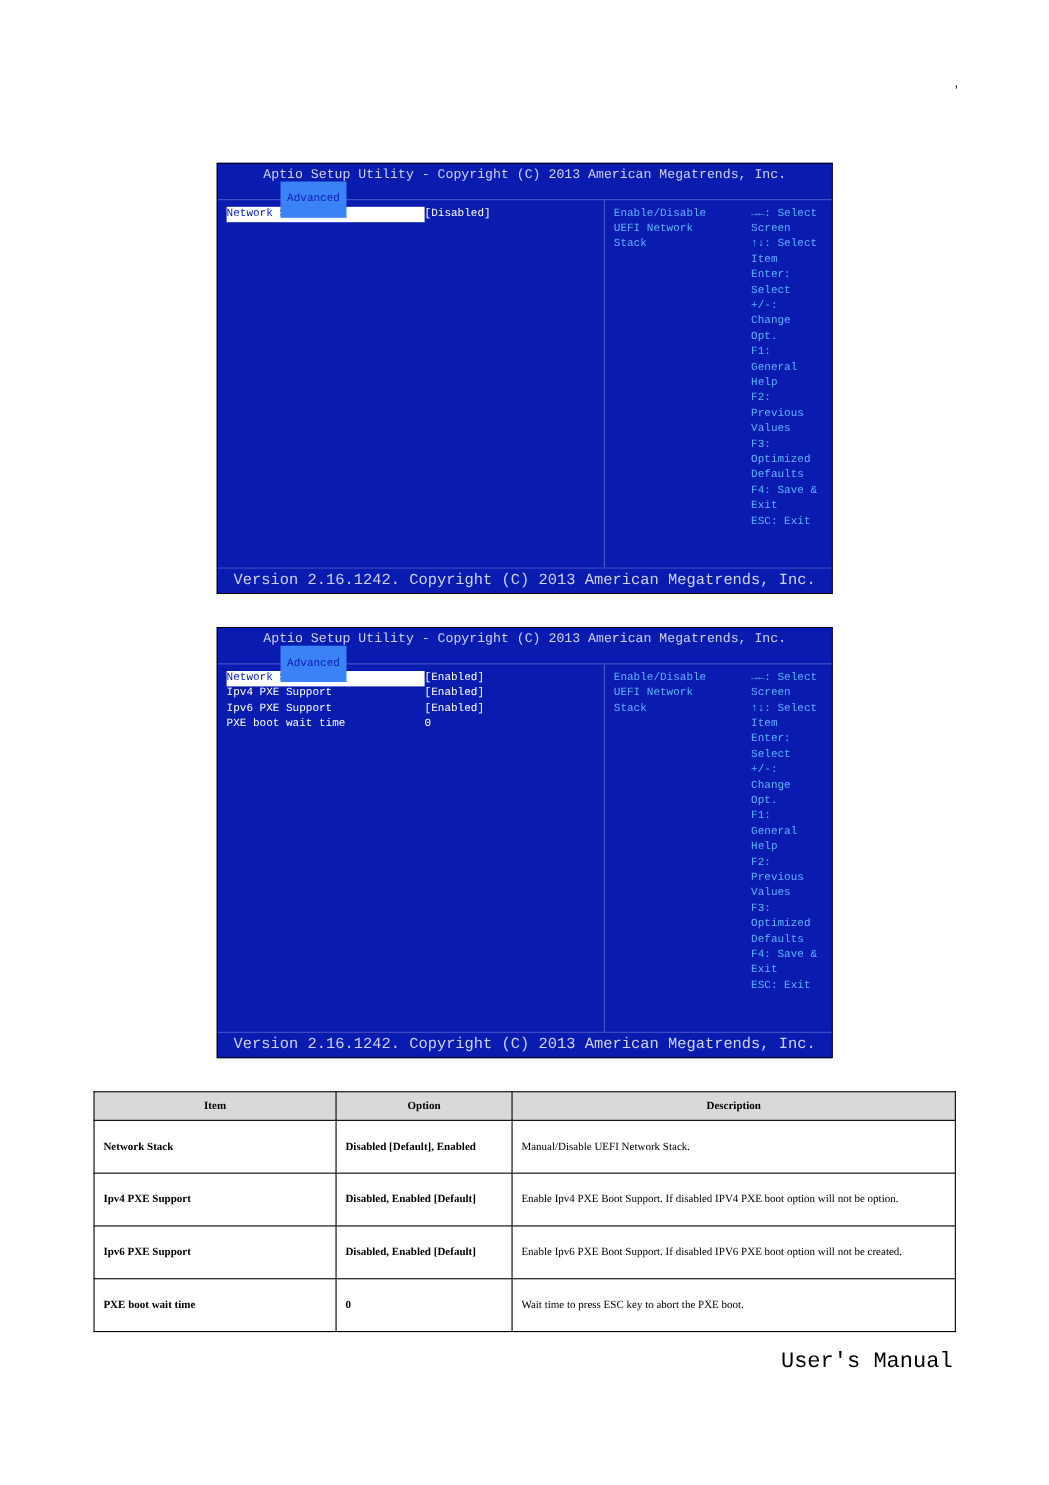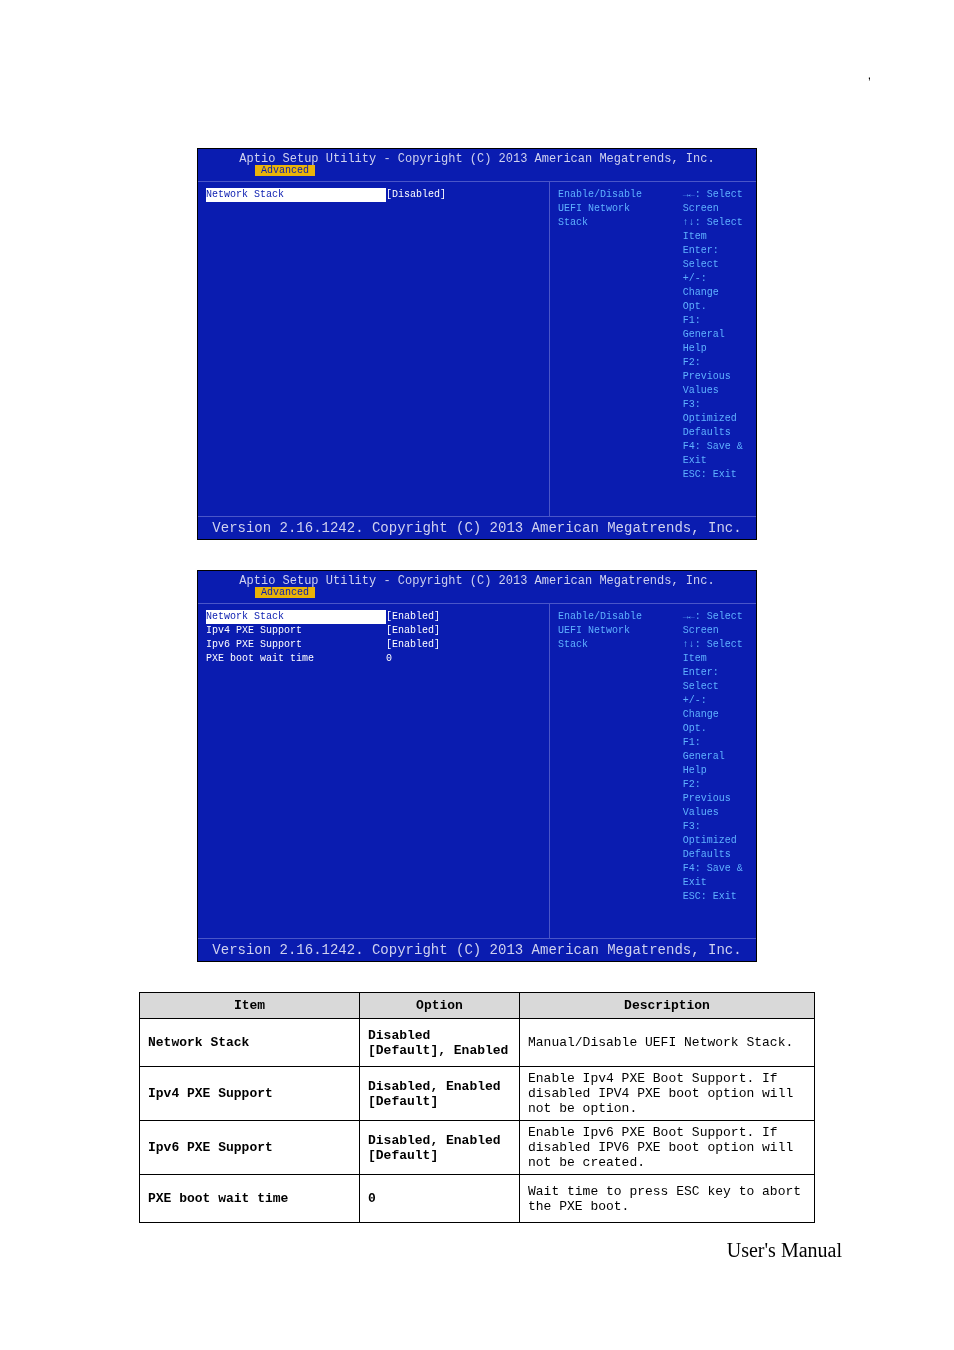--- a/index.html
+++ b/index.html
@@ -32,23 +32,23 @@
     text-align: center;
     color: #cfd1ef;
     padding: 3px 0 0 0;
     font-size: 12px;
     height: 32px;
   }
   .bios-tab {
     position: absolute;
     top: 16px;
     left: 57px;
-    background: #eab308;
+    background: #3b82f6;
     color: #0a1cb0;
-    padding: 0 6px;
+    padding: 11px 6px;
     font-size: 10px;
   }
   .bios-body {
     background: #0a1cb0;
     display: flex;
     border-top: 1px solid #4a56c8;
     border-bottom: 1px solid #4a56c8;
     height: 336px;
   }
   .bios-left {
@@ -78,48 +78,48 @@
   .key-help div { color: #5fb1ff; }
   .bios-bottom {
     background: #0a1cb0;
     text-align: center;
     color: #cfd1ef;
     padding: 3px 0;
     font-size: 14px;
   }
 
   .options-table {
-    width: 676px;
+    width: 784px;
     margin: 30px auto 0 auto;
     border-collapse: collapse;
-    font-family: Liberation Mono, monospace;
-    font-size: 13px;
+    font-family: Liberation Serif, serif;
+    font-size: 10px;
   }
   .options-table th {
     background: #d9d9d9;
     border: 1px solid #000;
     height: 26px;
     font-weight: bold;
     text-align: center;
   }
   .options-table td {
     border: 1px solid #000;
     height: 48px;
     padding: 4px 8px;
     vertical-align: middle;
   }
   .options-table .col-item { width: 220px; font-weight: bold; }
   .options-table .col-opt { width: 160px; font-weight: bold; }
   .options-table .col-desc { }
 
   .footer-text {
     text-align: right;
-    font-family: Liberation Serif, serif;
+    font-family: Liberation Mono, monospace;
     font-size: 20px;
-    padding: 16px 112px 0 0;
+    padding: 16px 88px 0 0;
   }
 </style>
 </head>
 <body>
 
 <div class="page-header-right">,</div>
 
 <div class="bios-shot bios-shot-1">
   <div class="bios-top">Aptio Setup Utility - Copyright (C) 2013 American Megatrends, Inc.</div>
   <div class="bios-tab">Advanced</div>

